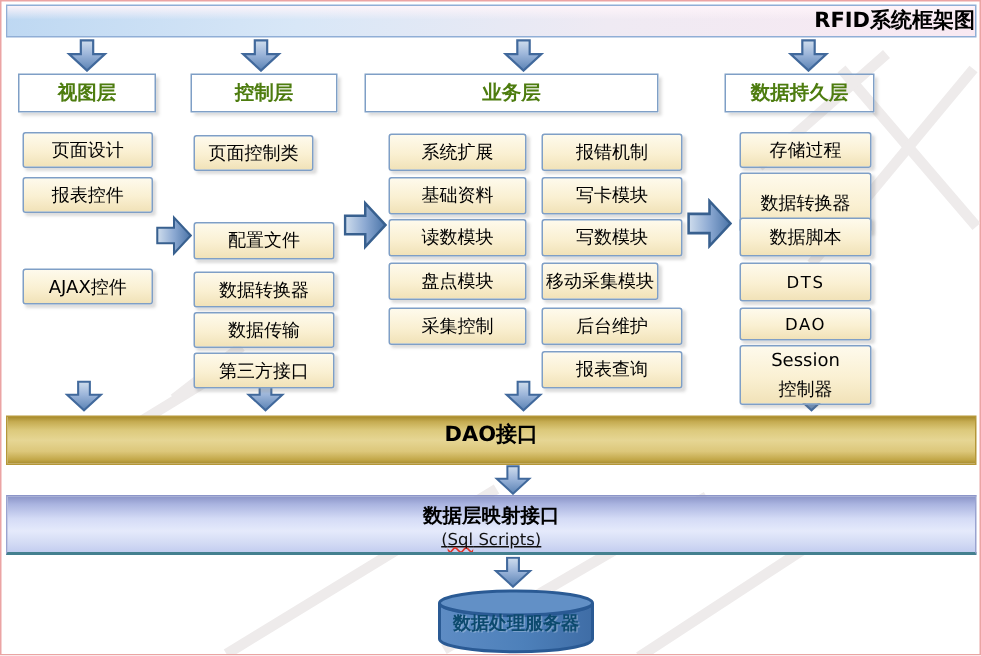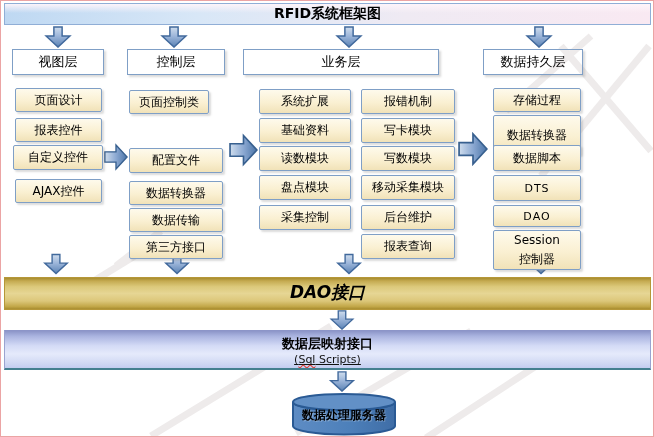--- a/index.html
+++ b/index.html
@@ -3,57 +3,57 @@
 <meta charset="utf-8">
 <style>
   html,body{margin:0;padding:0;}
   body{font-family:"DejaVu Sans","Liberation Sans",sans-serif;background:#ffffff;}
   #page{position:relative;width:654px;height:437px;background:#ffffff;border:1px solid #eba4a4;
         box-sizing:border-box;overflow:hidden;}
   .abs{position:absolute;box-sizing:border-box;}
   
   .titlebar{left:3px;top:2px;width:647px;height:22px;border:1px solid #90aed6;
     background:linear-gradient(100deg,#bed8f2 0%,#d8e7f7 30%,#efeaf3 62%,#f9e9f2 100%);
-    display:flex;align-items:center;justify-content:center;
+    display:flex;align-items:center;justify-content:flex-end;
     font-size:14px;font-weight:bold;color:#000;z-index:2;}
   .titlebar::before{content:"";position:absolute;left:0;top:0;width:100%;height:45%;
     background:linear-gradient(180deg,rgba(255,245,250,.95),rgba(255,255,255,0));}
   .titlebar span{position:relative;}
   
   .hdr{border:1px solid #7f9fc6;z-index:2;display:flex;align-items:center;justify-content:center;
-    font-size:13px;font-weight:normal;color:#000000;
+    font-size:13px;font-weight:bold;color:#4d7c0f;
     background:linear-gradient(180deg,#f8a33f 0%,#f9b469 22%,#fbe0c4 38%,#fdf4f0 48%,#f2b3c9 56%,#d9568а 0%,#d95789 63%,#c42659 72%,#bc1e50 86%,#911b40 100%);
     box-shadow:2px 2px 2px rgba(130,130,130,.3);}
   
   .box{border:1px solid #7f9fc6;border-radius:2px;z-index:2;
     background:linear-gradient(180deg,#fefaec 0%,#faf0d2 55%,#f1e2b8 100%);
     display:flex;align-items:center;justify-content:center;text-align:center;
     font-size:12px;color:#000;box-shadow:2px 2px 2px rgba(130,130,130,.28);margin-top:12px;}
   .box.small{font-size:11px;letter-spacing:1px;}
   .box.two{white-space:pre-line;line-height:1.55;font-size:12px;}
   .arrow{z-index:1;}
   
   .daobar{left:3px;top:276px;width:647px;height:33px;z-index:2;border:1px solid #b59738;
     background:linear-gradient(180deg,#a88c2e 0%,#c5ab51 10%,#dcc97b 28%,#e6d694 50%,#dcc77a 74%,#c2a748 92%,#a98d30 100%);
     overflow:hidden;text-align:center;}
-  .daobar .t1{position:absolute;left:0;top:3px;width:100%;font-size:17px;font-weight:bold;color:#000;font-style:italic;}
+  .daobar .t1{position:absolute;left:0;top:3px;width:100%;font-size:14px;font-weight:bold;color:#000;}
   .daobar .t2{position:absolute;left:0;top:20px;width:100%;font-size:11px;color:#111;}
   
   .mapbar{left:3px;top:329px;width:647px;height:40px;z-index:2;
     border-top:1px solid #8c95c8;border-left:1px solid #9aa3d0;border-right:1px solid #9aa3d0;
     border-bottom:2px solid #44808f;
     background:linear-gradient(180deg,#8c95c8 0%,#aab4e0 14%,#d4dbf6 40%,#e5eafb 62%,#d2daf4 85%,#c3cdf0 100%);
     overflow:hidden;text-align:center;}
   .mapbar .t1{position:absolute;left:0;top:4px;width:100%;font-size:13px;font-weight:bold;color:#000;}
   .mapbar .t2{position:absolute;left:0;top:22px;width:100%;font-size:11px;color:#111;}
   .sub{text-decoration:underline;}
   .wavy{text-decoration:underline wavy #e0342b;text-decoration-skip-ink:none;}
   
   .dblabel{position:absolute;left:0;top:15px;width:100%;text-align:center;font-size:12px;
-    font-weight:bold;color:#000000;text-shadow:1px 1px 0 rgba(255,255,255,.25);z-index:3;}
+    font-weight:bold;color:#0c4a6e;text-shadow:1px 1px 0 rgba(255,255,255,.25);z-index:3;}
   .wm{position:absolute;left:0;top:0;z-index:0;}
 </style>
 </head>
 <body>
 
 <div id="page">
 
   <svg width="0" height="0" style="position:absolute">
     <defs>
       <linearGradient id="gdown" x1="0" y1="0" x2="0" y2="1">
@@ -100,40 +100,39 @@
   <svg class="abs arrow" style="left:333px;top:25px" width="30" height="22" viewBox="0 0 30 24">
       <path d="M10.5 1 H19.5 V11 H28 L15 23 L2 11 H10.5 Z" fill="url(#gdown)" stroke="#41699c" stroke-width="1.6"></path>
     </svg>
   <svg class="abs arrow" style="left:523px;top:25px" width="30" height="22" viewBox="0 0 30 24">
       <path d="M10.5 1 H19.5 V11 H28 L15 23 L2 11 H10.5 Z" fill="url(#gdown)" stroke="#41699c" stroke-width="1.6"></path>
     </svg>
 
   <div class="abs hdr" style="left:11px;top:48px;width:92px;height:26px">视图层</div>
   <div class="abs box" style="left:14px;top:75px;width:87px;height:24px">页面设计</div>
   <div class="abs box" style="left:14px;top:105px;width:87px;height:24px">报表控件</div>
-  <div class="abs box" style="left:12px;top:132px;width:90px;height:25px">自定义控件</div>
   <div class="abs box" style="left:14px;top:166px;width:87px;height:24px">AJAX控件</div>
 
   <div class="abs hdr" style="left:126px;top:48px;width:98px;height:26px">控制层</div>
   <div class="abs box" style="left:128px;top:77px;width:80px;height:24px">页面控制类</div>
   <div class="abs box" style="left:128px;top:135px;width:94px;height:25px">配置文件</div>
   <div class="abs box" style="left:128px;top:168px;width:94px;height:24px">数据转换器</div>
   <div class="abs box" style="left:128px;top:195px;width:94px;height:24px">数据传输</div>
   <div class="abs box" style="left:128px;top:222px;width:94px;height:24px">第三方接口</div>
 
   <div class="abs hdr" style="left:242px;top:48px;width:196px;height:26px">业务层</div>
   <div class="abs box" style="left:258px;top:76px;width:92px;height:25px">系统扩展</div>
   <div class="abs box" style="left:258px;top:105px;width:92px;height:25px">基础资料</div>
   <div class="abs box" style="left:258px;top:133px;width:92px;height:25px">读数模块</div>
   <div class="abs box" style="left:258px;top:162px;width:92px;height:25px">盘点模块</div>
   <div class="abs box" style="left:258px;top:192px;width:92px;height:25px">采集控制</div>
   <div class="abs box" style="left:360px;top:76px;width:94px;height:25px">报错机制</div>
   <div class="abs box" style="left:360px;top:105px;width:94px;height:25px">写卡模块</div>
   <div class="abs box" style="left:360px;top:133px;width:94px;height:25px">写数模块</div>
-  <div class="abs box" style="left:360px;top:162px;width:94px;height:25px">移动采集模块</div>
+  <div class="abs box" style="left:360px;top:162px;width:78px;height:25px">移动采集模块</div>
   <div class="abs box" style="left:360px;top:192px;width:94px;height:25px">后台维护</div>
   <div class="abs box" style="left:360px;top:221px;width:94px;height:25px">报表查询</div>
 
   <div class="abs hdr" style="left:482px;top:48px;width:100px;height:26px">数据持久层</div>
   <div class="abs box" style="left:492px;top:75px;width:88px;height:24px">存储过程</div>
   <div class="abs box" style="left:492px;top:102px;width:88px;height:40px">数据转换器</div>
   <div class="abs box" style="left:492px;top:132px;width:88px;height:26px">数据脚本</div>
   <div class="abs box small" style="left:492px;top:162px;width:88px;height:26px">DTS</div>
   <div class="abs box small" style="left:492px;top:192px;width:88px;height:22px">DAO</div>
   <div class="abs box two" style="left:492px;top:217px;width:88px;height:40px">Session

